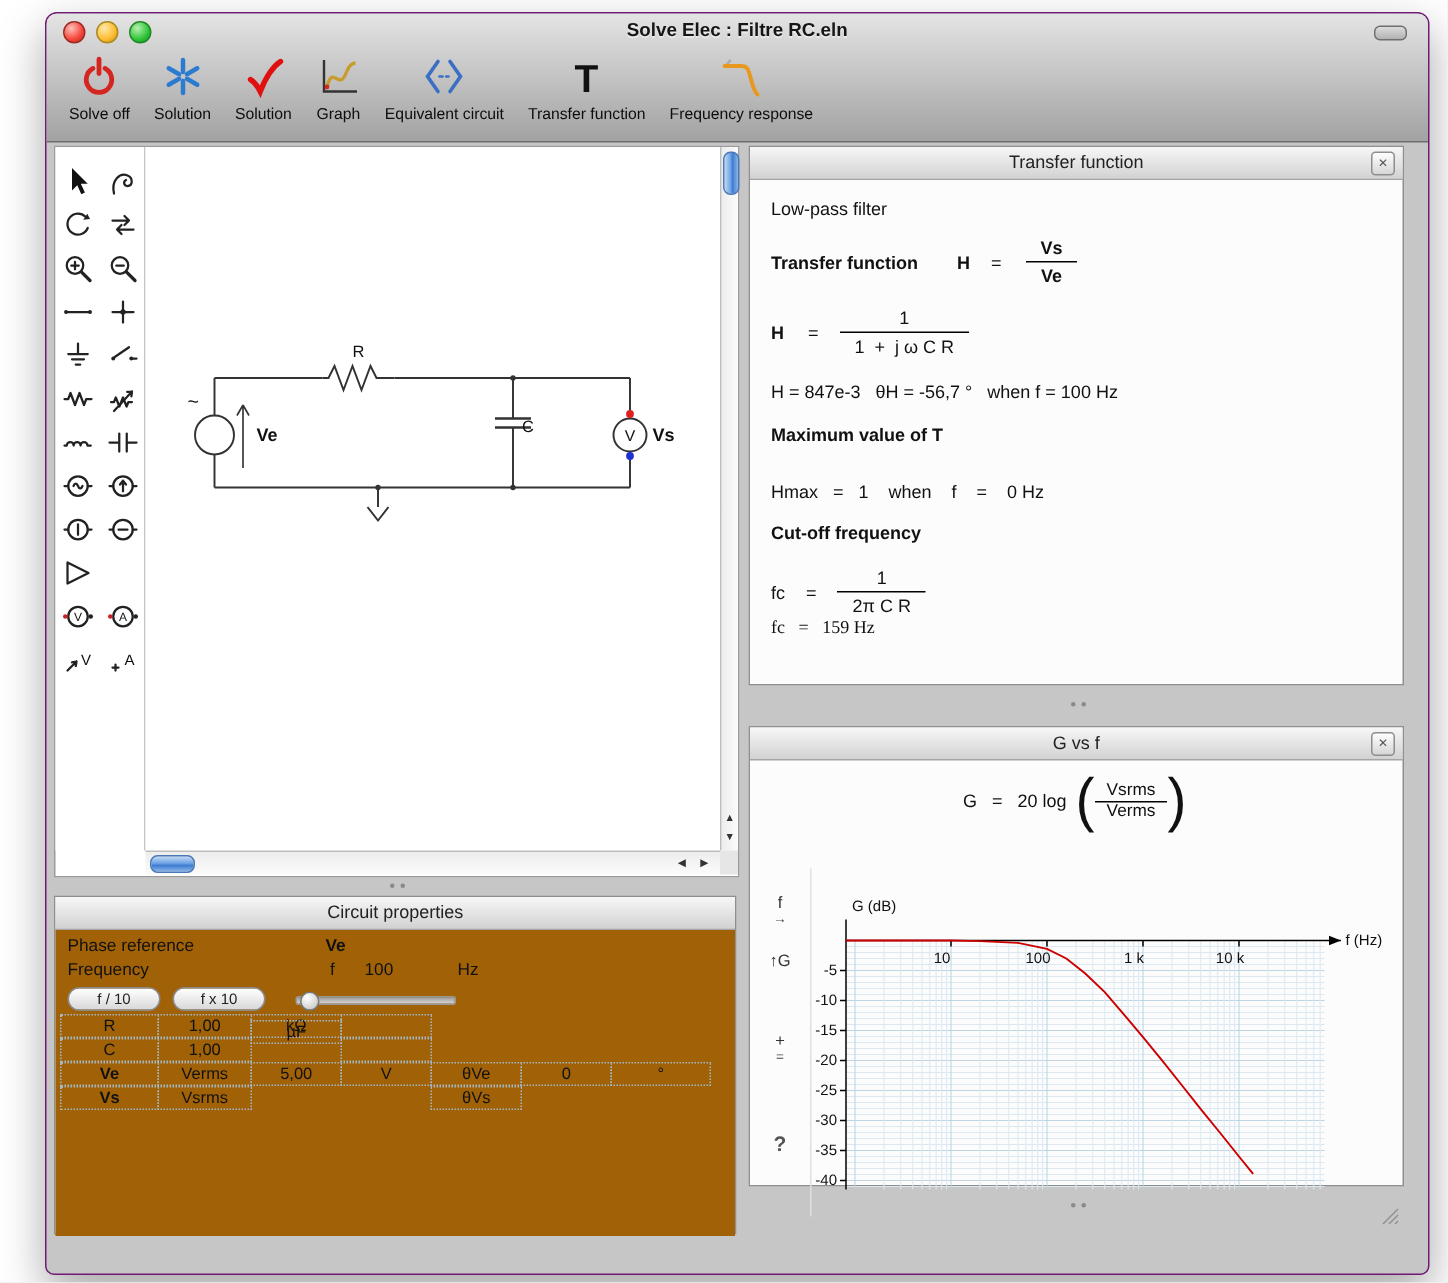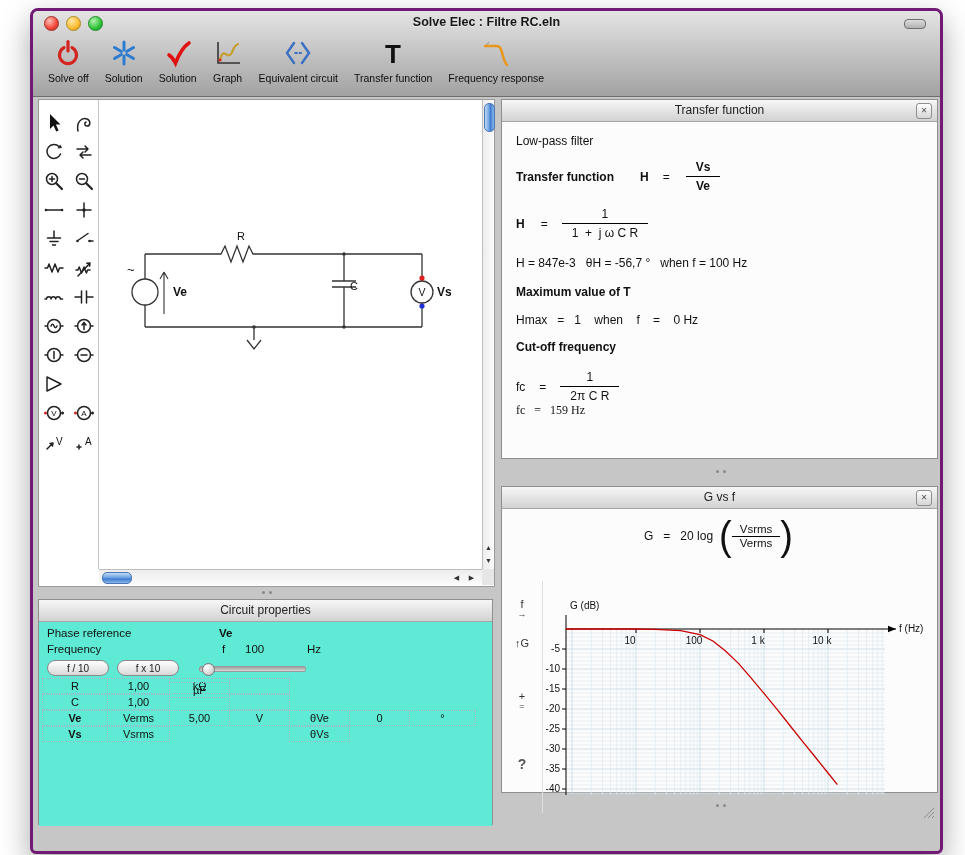--- a/index.html
+++ b/index.html
@@ -1,18 +1,18 @@
 <!DOCTYPE html>
 <html><head>
 <meta charset="utf-8">
 <style>
   html,body{margin:0;padding:0;background:#fff;font-family:"Liberation Sans",sans-serif;}
   .stage{position:relative;width:965px;height:855px;background:#fff;overflow:hidden;}
   .window{position:absolute;left:30px;top:8px;width:907px;height:840px;background:#c6c6c6;
-    border:3px solid #701a75;border-radius:8px 8px 6px 6px;box-shadow:0 12px 30px rgba(0,0,0,.35);overflow:hidden;}
+    border:1px solid #701a75;border-radius:8px 8px 6px 6px;box-shadow:0 12px 30px rgba(0,0,0,.35);overflow:hidden;padding-left:14px;}
   
   .header{position:absolute;left:0;top:0;right:0;height:85px;background:linear-gradient(#e4e4e4,#a2a2a2);border-bottom:1px solid #6e6e6e;}
   .titlebar{position:relative;height:22px;}
   .lights{position:absolute;left:11px;top:5px;display:flex;gap:7px;}
   .light{width:13px;height:13px;border-radius:50%;}
   .light.red{background:radial-gradient(circle at 35% 30%,#ffc0ba,#f4453a 60%,#b72c23);border:1px solid #9e2a20;}
   .light.yellow{background:radial-gradient(circle at 35% 30%,#ffe9a8,#fdbb2f 60%,#c08a17;);border:1px solid #ad8b21;background:radial-gradient(circle at 35% 30%,#ffe9a8,#fdbb2f 60%,#c08a17);}
   .light.green{background:radial-gradient(circle at 35% 30%,#b7f0b0,#2ec437 60%,#1d8c24);border:1px solid #1f8a26;}
   .wtitle{position:absolute;left:0;right:0;top:4px;text-align:center;font-size:12.5px;font-weight:bold;color:#161616;text-shadow:0 1px 0 rgba(255,255,255,.45);}
   .pill{position:absolute;right:14px;top:8px;width:20px;height:8px;border:1px solid #6f6f6f;border-radius:4px;background:linear-gradient(#dcdcdc,#b2b2b2);}
@@ -52,21 +52,21 @@
   .frac .den{border-top:1px solid #000;padding:2px 10px 0;text-align:center;}
   .b{font-weight:bold;}
   
   .gformula{display:flex;align-items:center;margin:10px 0 0 142px;font-size:12px;color:#111;}
   .paren{font-size:38px;font-weight:normal;line-height:0.9;color:#111;transform:scaleY(1.05);}
   .gfrac .num,.gfrac .den{padding:0 8px 1px;font-size:11.5px;}
   .gbuttons{position:absolute;left:0;top:62px;width:40px;height:232px;border-right:1px solid #e0e0e0;}
   .gbtn{position:absolute;left:0;width:40px;text-align:center;color:#333;font-size:11px;line-height:11px;cursor:default;}
   .gbtn .sub{display:block;font-size:9px;line-height:8px;color:#444;}
   
-  .props-content{position:relative;height:204px;background:#5eead4;font-size:11.5px;color:#111;}
+  .props-content{position:relative;height:204px;background:#a16207;font-size:11.5px;color:#111;}
   .plabel{position:absolute;white-space:pre;}
   .pbtn{position:absolute;height:16px;border:1px solid #8a8a8a;border-radius:8px;background:linear-gradient(#ffffff,#d8d8d8);
     font-size:10px;line-height:15px;text-align:center;color:#222;box-sizing:border-box;cursor:default;}
   .slider{position:absolute;width:105px;height:4px;border-radius:2px;background:linear-gradient(#9e9e9e,#d6d6d6);border:1px solid #9a9a9a;}
   .sthumb{position:absolute;left:2px;top:-4px;width:11px;height:11px;border-radius:50%;border:1px solid #777;
     background:radial-gradient(circle at 35% 30%,#fff,#bdbdbd);}
   .tcell{position:absolute;height:16px;border:1px dotted #a3b7c6;box-sizing:border-box;text-align:center;
     font-size:11px;line-height:14px;color:#111;overflow:hidden;}
   
   .dots{position:absolute;display:flex;gap:4px;}
@@ -424,21 +424,21 @@
       <div class="eqrow" style="margin-top:14px;">
         <span class="b">H</span>
         <span style="margin-left:16px;">=</span>
         <span class="frac" style="margin-left:14px;">
           <span class="num">1</span>
           <span class="den pre">1  +  j ω C R</span>
         </span>
       </div>
       <div class="pre" style="margin-top:16px;">H = 847e-3   θH = -56,7 °   when f = 100 Hz</div>
       <div class="b" style="margin-top:15px;">Maximum value of T</div>
-      <div class="pre" style="margin-top:14px;">Hmax   =   1    when    f    =    0 Hz</div>
+      <div class="pre" style="margin-top:24px;">Hmax   =   1    when    f    =    0 Hz</div>
       <div class="b" style="margin-top:13px;">Cut-off frequency</div>
       <div class="eqrow" style="margin-top:16px;">
         <span>fc</span>
         <span style="margin-left:14px;">=</span>
         <span class="frac" style="margin-left:14px;">
           <span class="num">1</span>
           <span class="den pre">2π C R</span>
         </span>
       </div>
       <div class="pre" style="font-family:Liberation Serif, serif;">fc   =   159 Hz</div>

